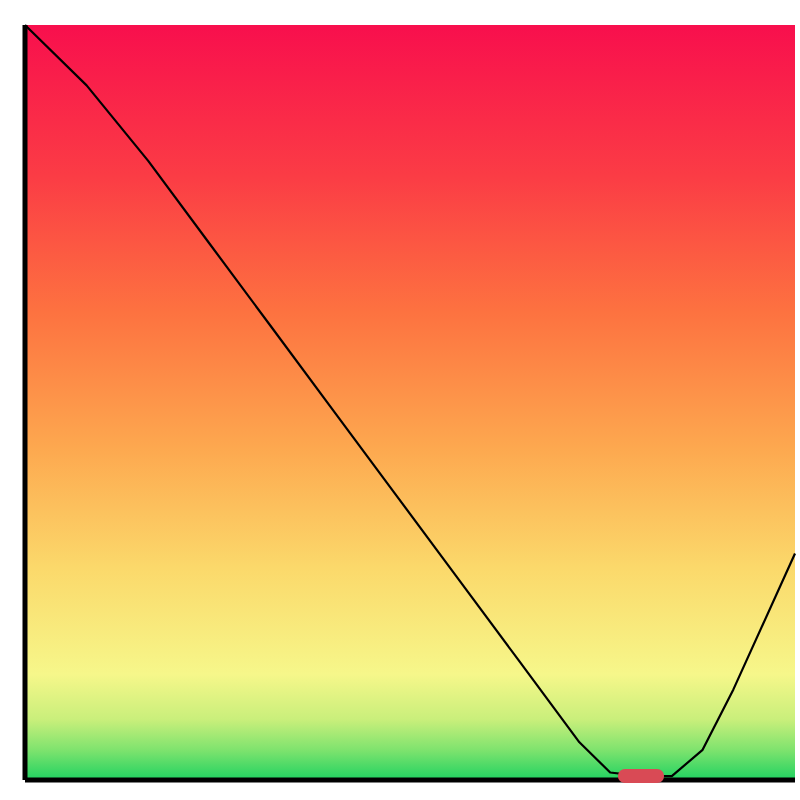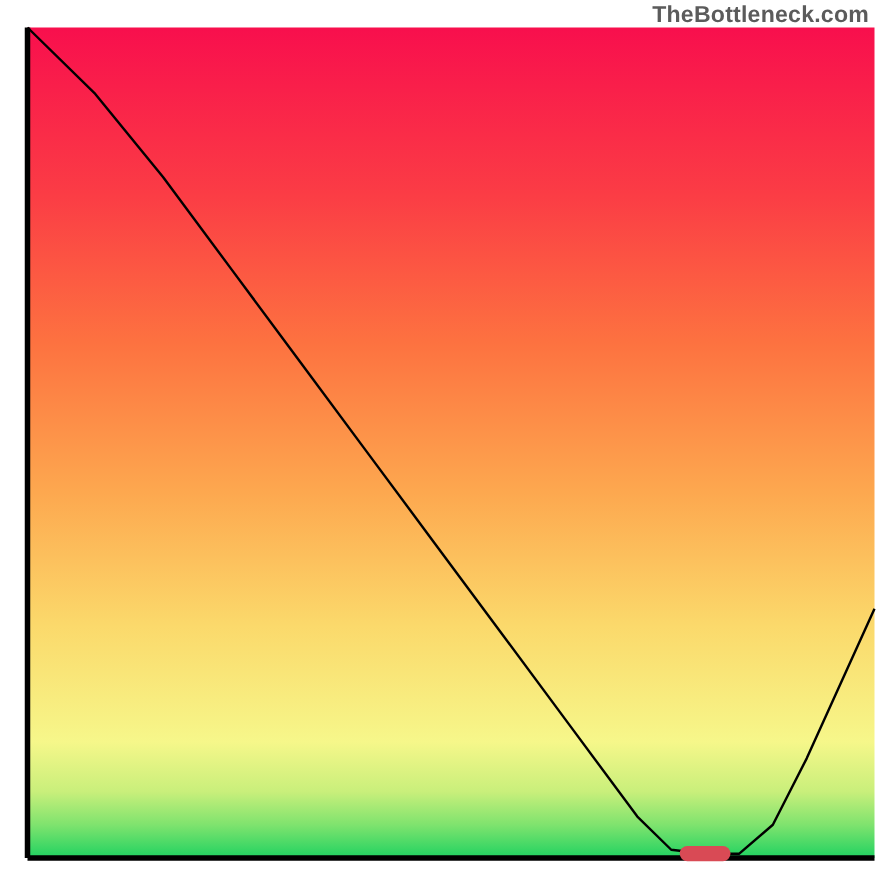--- a/index.html
+++ b/index.html
@@ -23,21 +23,20 @@
     font-weight: 600;
     color: #5b5b5b;
     letter-spacing: 0.2px;
   }
   svg { display: block; }
 </style>
 </head>
 <body>
 
 <div class="container">
-  <div class="watermark">TheBottleneck.com</div>
   <svg id="chart-svg" width="800" height="800" viewBox="0 0 800 800">
     <defs>
       <linearGradient id="bg-grad" x1="0" y1="1" x2="0" y2="0">
           <stop offset="0%" stop-color="#20d261"></stop>
           <stop offset="4%" stop-color="#7fe36e"></stop>
           <stop offset="8%" stop-color="#c9ef7b"></stop>
           <stop offset="14.000000000000002%" stop-color="#f6f78a"></stop>
           <stop offset="28.000000000000004%" stop-color="#fbd96b"></stop>
           <stop offset="44%" stop-color="#fda84f"></stop>
           <stop offset="62%" stop-color="#fd7240"></stop>

